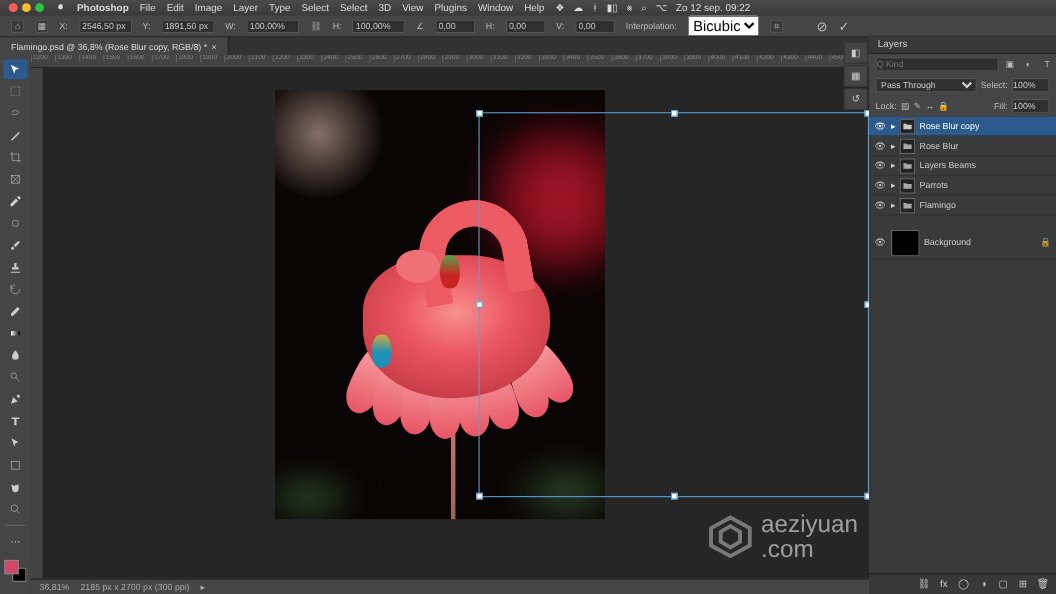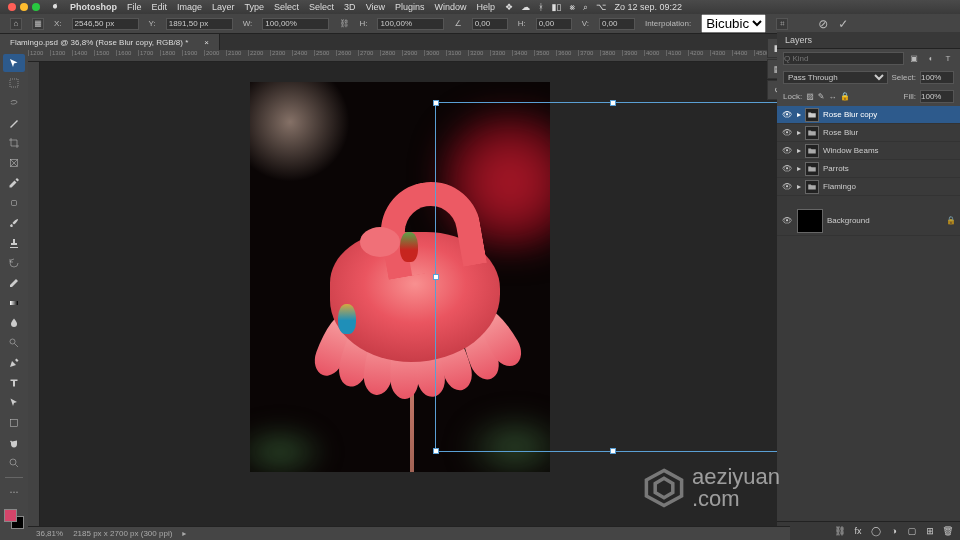--- a/index.html
+++ b/index.html
@@ -5,24 +5,24 @@
 *{margin:0;padding:0;box-sizing:border-box;font-family:-apple-system,Helvetica,Arial,sans-serif;user-select:none}
 body{width:960px;height:540px;background:#323232;overflow:hidden;position:relative;color:#ccc;font-size:9px}
 .macbar{height:14px;background:linear-gradient(#4a4a4a,#3a3a3a);display:flex;align-items:center;padding:0 8px;gap:10px;font-size:9px;color:#ddd}
 .macbar .traffic{display:flex;gap:4px}
 .macbar .traffic span{width:8px;height:8px;border-radius:50%}
 .macbar .menus{display:flex;gap:10px}
 .macbar .menus span{cursor:pointer}
 .macbar .center{flex:1;text-align:center;color:#aaa}
 .macbar .right{display:flex;gap:8px;align-items:center}
 .optbar{height:20px;background:#454545;border-bottom:1px solid #222;display:flex;align-items:center;gap:10px;padding:0 10px;font-size:8px;color:#bbb}
-.optbar input{background:#2f2f2f;border:1px solid #555;color:#ccc;width:67px;height:12px;font-size:8px;padding:0 2px}
+.optbar input{background:#2f2f2f;border:1px solid #555;color:#ccc;width:48px;height:12px;font-size:8px;padding:0 2px}
 .optbar .ico{width:12px;height:12px;display:flex;align-items:center;justify-content:center;border:1px solid #555;background:#3a3a3a;cursor:pointer}
 .tabbar{height:16px;background:#323232;display:flex}
-.tabbar .tab{background:#454545;padding:2px 10px;font-size:8px;color:#ddd;border-right:1px solid #222;display:flex;align-items:center;gap:16px}
+.tabbar .tab{background:#454545;padding:2px 10px;font-size:8px;color:#ddd;border-right:1px solid #222;display:flex;align-items:center;gap:4px}
 .ruler-h{position:absolute;top:50px;left:28px;right:170px;height:12px;background:#434343;border-bottom:1px solid #222;overflow:hidden}
 .ruler-h .ticks{display:flex;font-size:6px;color:#888}
 .ruler-h .ticks span{width:22px;border-left:1px solid #666;padding-left:1px}
 .ruler-v{position:absolute;top:62px;left:28px;width:12px;bottom:14px;background:#434343;border-right:1px solid #222}
 .toolbar{position:absolute;top:50px;left:0;width:28px;bottom:0;background:#454545;display:flex;flex-direction:column;align-items:center;padding-top:4px;gap:2px}
 .toolbar .tool{width:22px;height:18px;display:flex;align-items:center;justify-content:center;color:#ccc;cursor:pointer;border-radius:2px}
 .toolbar .tool.active{background:#2d5a8c}
 .toolbar .tool svg{width:12px;height:12px}
 .toolbar .swatch{margin-top:6px;position:relative;width:20px;height:20px}
 .toolbar .swatch .fg{position:absolute;width:13px;height:13px;background:#d4456a;border:1px solid #888;top:0;left:0}
@@ -37,21 +37,21 @@
 .art-feathers{position:absolute;left:20px;top:130px;width:190px;height:110px}
 .art-feathers span{position:absolute;width:28px;height:65px;background:linear-gradient(#f8a5a5,#e85565);border-radius:50% 50% 50% 50%/70% 70% 30% 30%}
 .art-neck{position:absolute;left:80px;top:10px;width:100px;height:90px;border:24px solid #ec5a64;border-bottom:none;border-radius:60px 60px 0 0;transform:rotate(-10deg)}
 .art-head{position:absolute;left:60px;top:55px;width:40px;height:30px;background:#f07078;border-radius:50%}
 .art-leaf1{position:absolute;left:-20px;bottom:-10px;width:100px;height:60px;background:radial-gradient(ellipse,#2a4528,transparent 70%);filter:blur(10px)}
 .art-leaf2{position:absolute;right:-20px;bottom:-10px;width:110px;height:70px;background:radial-gradient(ellipse,#2e4a2c,transparent 70%);filter:blur(12px)}
 .art-parrot1{position:absolute;left:100px;top:60px;width:18px;height:30px;background:linear-gradient(#5aa34a,#c7251f 60%);border-radius:45% 45% 40% 40%}
 .art-parrot2{position:absolute;left:38px;top:132px;width:18px;height:30px;background:linear-gradient(#d4a840,#1f8fb8 55%);border-radius:45% 45% 40% 40%}
 .transform-box{position:absolute;border:1px solid #5a9fd4;pointer-events:none}
 .transform-box .h{position:absolute;width:6px;height:6px;background:#fff;border:1px solid #5a9fd4}
-.panels{position:absolute;top:32px;right:0;width:183px;bottom:0;background:#454545;display:flex;flex-direction:column}
+.panels{position:absolute;top:32px;right:0;width:170px;bottom:0;background:#454545;display:flex;flex-direction:column}
 .panel-head{background:#383838;padding:3px 8px;font-size:9px;color:#ccc;border-bottom:1px solid #222}
 .panel-row{display:flex;align-items:center;gap:4px;padding:3px 6px;font-size:8px;color:#bbb}
 .panel-row select,.panel-row input{background:#2f2f2f;border:1px solid #555;color:#ccc;font-size:8px;height:13px}
 .panel-row .search{flex:1}
 .panel-row .opts{display:flex;gap:5px;margin-left:auto}
 .panel-row .opts span{width:12px;height:12px;display:flex;align-items:center;justify-content:center;cursor:pointer}
 .layerlist{flex:1;background:#3a3a3a;overflow:auto;font-size:8px}
 .layer{display:flex;align-items:center;height:18px;padding:0 4px;gap:4px;border-bottom:1px solid #333;cursor:pointer}
 .layer.sel{background:#2d5a8c;color:#fff}
 .layer .eye{width:12px;text-align:center}
@@ -394,21 +394,21 @@
       <span>Rose Blur</span>
     </div>
     <div class="layer">
       <span class="eye">👁</span>
       <span>▸</span>
       <span class="thumb folder">
           <svg viewBox="0 0 24 24" fill="#aaa">
             <path d="M3 6h6l2 2h10v10H3z"></path>
           </svg>
         </span>
-      <span>Window Beams</span>
+      <span>Layers Beams</span>
     </div>
     <div class="layer">
       <span class="eye">👁</span>
       <span>▸</span>
       <span class="thumb folder">
           <svg viewBox="0 0 24 24" fill="#aaa">
             <path d="M3 6h6l2 2h10v10H3z"></path>
           </svg>
         </span>
       <span>Parrots</span>

